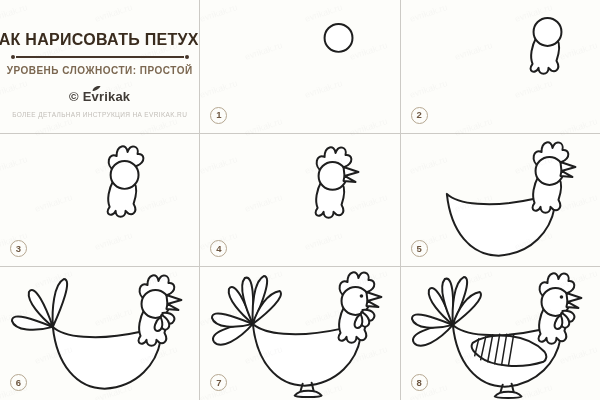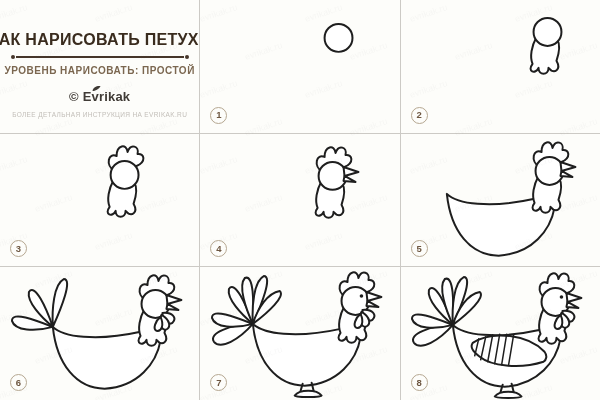--- a/index.html
+++ b/index.html
@@ -35,21 +35,21 @@
 
 <div class="sheet">
 
   <div class="cell title-cell">
     <h1 class="main-title">КАК НАРИСОВАТЬ ПЕТУХА</h1>
     <div class="divider">
       <span class="dot"></span>
       <span class="line"></span>
       <span class="dot"></span>
     </div>
-    <div class="subtitle">УРОВЕНЬ НАРИСОВАТЬ: ПРОСТОЙ</div>
+    <div class="subtitle">УРОВЕНЬ СЛОЖНОСТИ: ПРОСТОЙ</div>
     <div class="logo">
       <span>©</span>
       <span>Evrikak</span>
       <svg class="leaf" width="9" height="7" viewBox="0 0 9 7">
         <path d="M0.5,6 C1,2 5,0.5 8.5,1 C7,4.5 3,6 0.5,6 Z" fill="#3f3a35"></path>
       </svg>
     </div>
     <div class="footnote">БОЛЕЕ ДЕТАЛЬНАЯ ИНСТРУКЦИЯ НА EVRIKAK.RU</div>
   </div>
 

